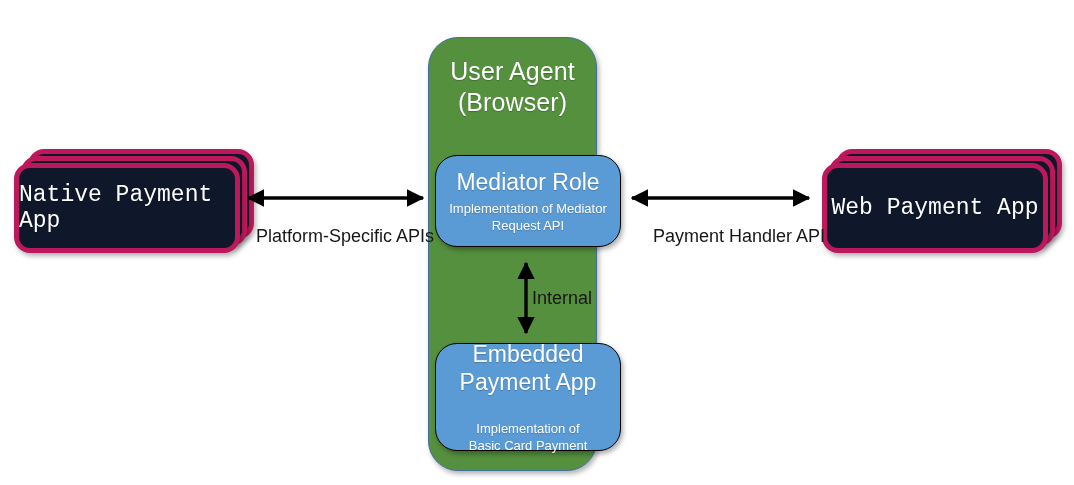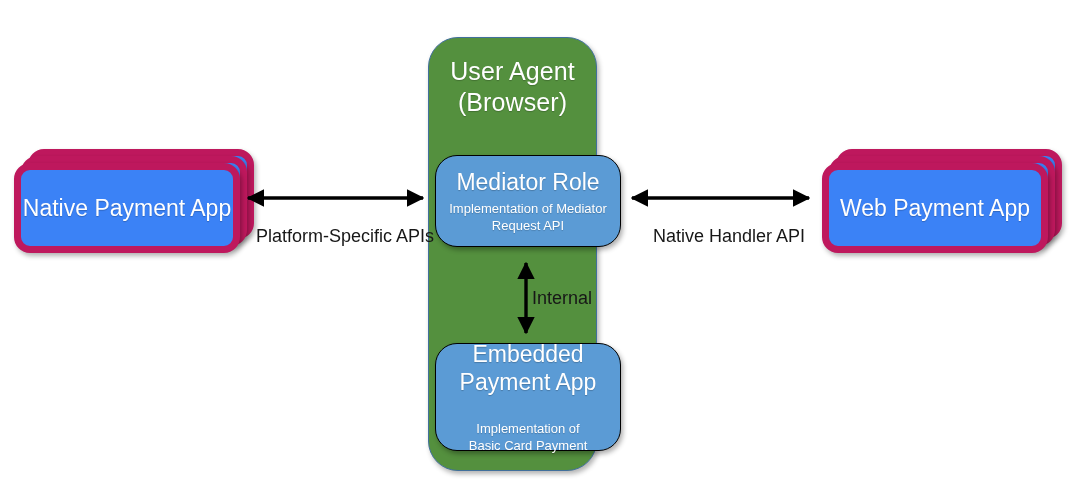--- a/index.html
+++ b/index.html
@@ -68,25 +68,26 @@
     margin-top: 5px;
     text-shadow: 0 1px 1px rgba(0,0,0,0.20);
   }
 
   
   .stack {
     position: absolute;
   }
   .stack .layer {
     position: absolute;
-    background: #3b82f6;
-    border: 7px solid #be185d;
+    background: #0f172a;
+    border: 5px solid #be185d;
     border-radius: 16px;
     box-shadow: 2px 3px 5px rgba(0,0,0,0.30);
     box-sizing: border-box;
+    font-family: Liberation Mono, monospace;
   }
   .stack .layer-back2 { opacity: 1; }
   .stack .layer-front {
     display: flex;
     align-items: center;
     justify-content: center;
     color: #ffffff;
     font-size: 23px;
     text-shadow: 0 1px 1px rgba(0,0,0,0.22);
   }
@@ -175,21 +176,21 @@
       <marker id="ahR" viewBox="0 0 10 10" refX="9.2" refY="5" markerWidth="5.2" markerHeight="5.2" orient="auto-start-reverse">
         <path d="M 0 0 L 10 5 L 0 10 z" fill="#000000"></path>
       </marker>
       <marker id="ahRs" viewBox="0 0 10 10" refX="9.2" refY="5" markerWidth="5.2" markerHeight="5.2" orient="auto">
         <path d="M 0 0 L 10 5 L 0 10 z" fill="#000000"></path>
       </marker>
     </defs>
     <line x1="14" y1="14" x2="191" y2="14" stroke="#000000" stroke-width="3.4" marker-start="url(#ahR)" marker-end="url(#ahRs)"></line>
   </svg>
 
-  <div class="edge-label" style="left:653px; top:226px;">Native Handler API</div>
+  <div class="edge-label" style="left:653px; top:226px;">Payment Handler API</div>
 
   <svg class="arrow-svg" style="left:508px; top:250px;" width="36" height="96" viewBox="0 0 36 96">
     <defs>
       <marker id="ahV" viewBox="0 0 10 10" refX="9.2" refY="5" markerWidth="5.2" markerHeight="5.2" orient="auto-start-reverse">
         <path d="M 0 0 L 10 5 L 0 10 z" fill="#000000"></path>
       </marker>
       <marker id="ahVs" viewBox="0 0 10 10" refX="9.2" refY="5" markerWidth="5.2" markerHeight="5.2" orient="auto">
         <path d="M 0 0 L 10 5 L 0 10 z" fill="#000000"></path>
       </marker>
     </defs>

